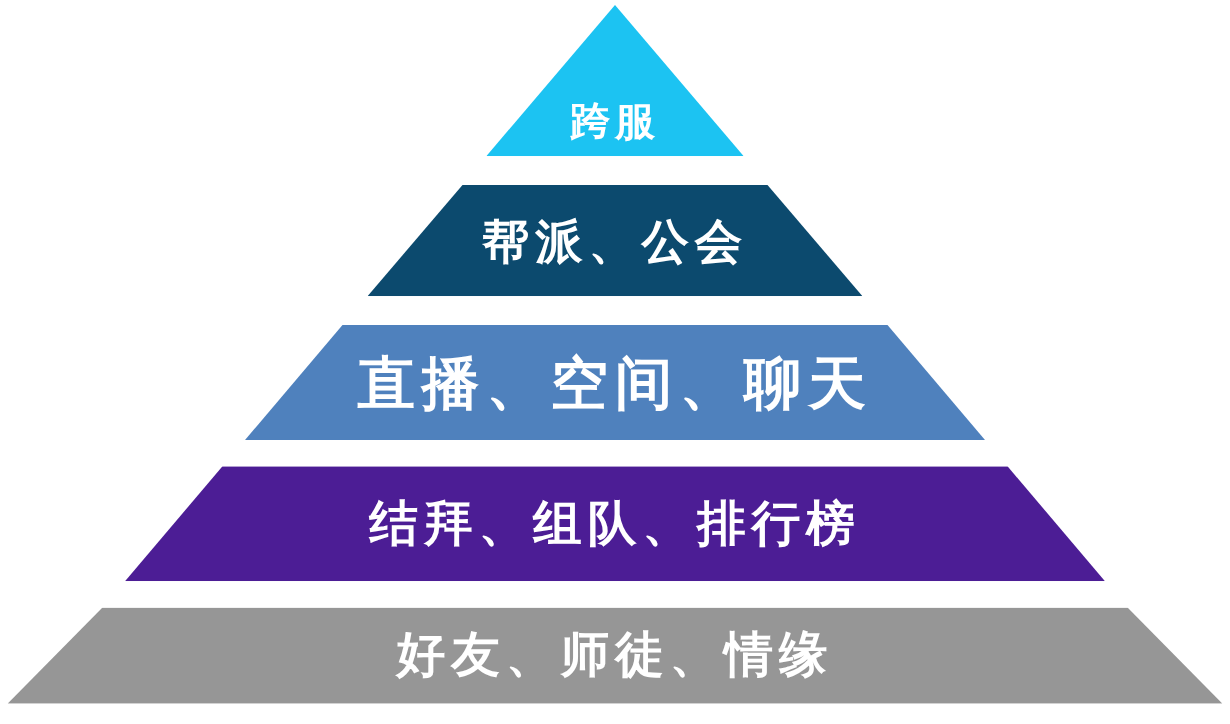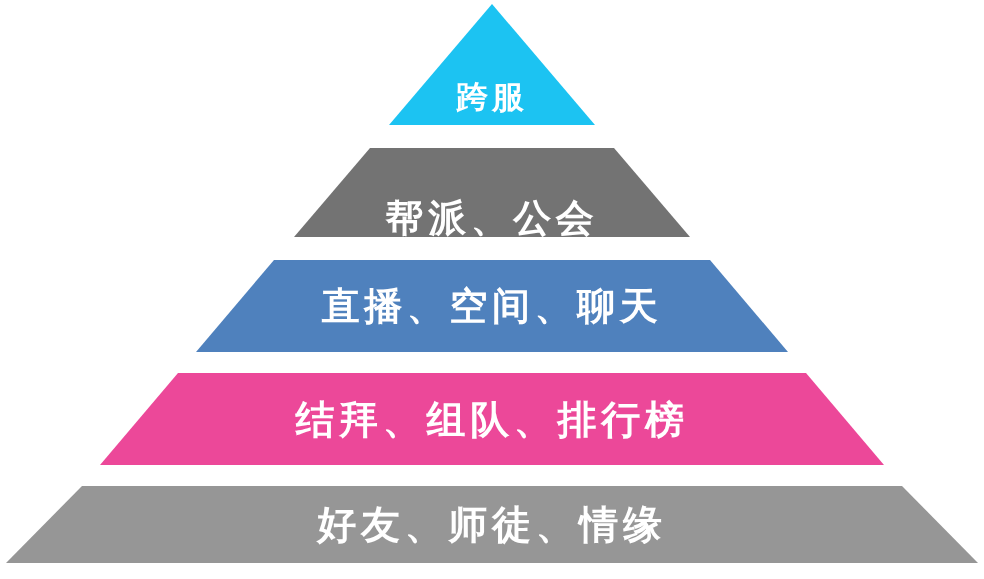--- a/index.html
+++ b/index.html
@@ -40,21 +40,21 @@
   .level-2 {
     left: 294px; top: 148px; width: 396px; height: 89px;
     clip-path: polygon(76px 0%, calc(100% - 76px) 0%, 100% 100%, 0% 100%);
   }
   .level-2 .label { font-size: 38px; }
   
   .level-3 {
     left: 196px; top: 260px; width: 592px; height: 92px;
     clip-path: polygon(78px 0%, calc(100% - 78px) 0%, 100% 100%, 0% 100%);
   }
-  .level-3 .label { font-size: 38px; }
+  .level-3 .label { font-size: 46px; }
   
   .level-4 {
     left: 100px; top: 373px; width: 784px; height: 92px;
     clip-path: polygon(78px 0%, calc(100% - 78px) 0%, 100% 100%, 0% 100%);
   }
   .level-4 .label { font-size: 39px; }
   
   .level-5 {
     left: 6px; top: 486px; width: 972px; height: 77px;
     clip-path: polygon(76px 0%, calc(100% - 76px) 0%, 100% 100%, 0% 100%);
@@ -63,29 +63,29 @@
 </style>
 </head>
 <body>
 
 <div class="canvas">
 
   <div class="layer level-1" style="background-color: rgb(28, 195, 242);">
     <span class="label">跨服</span>
   </div>
 
-  <div class="layer level-2" style="background-color: #737373; align-items: flex-end;">
+  <div class="layer level-2" style="background-color: #0c4a6e;">
     <span class="label">帮派、公会</span>
   </div>
 
   <div class="layer level-3" style="background-color: rgb(79, 129, 189);">
     <span class="label">直播、空间、聊天</span>
   </div>
 
-  <div class="layer level-4" style="background-color: #ec4899;">
+  <div class="layer level-4" style="background-color: #4c1d95;">
     <span class="label">结拜、组队、排行榜</span>
   </div>
 
   <div class="layer level-5" style="background-color: rgb(150, 150, 150);">
     <span class="label">好友、师徒、情缘</span>
   </div>
 
 </div>
 
 </body></html>

